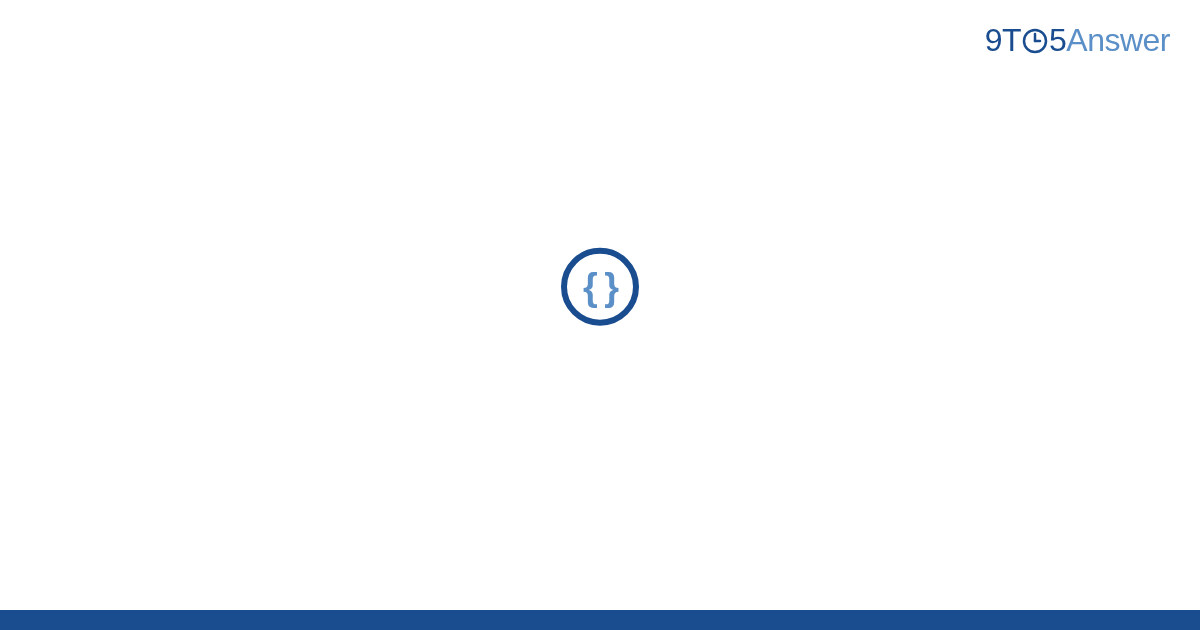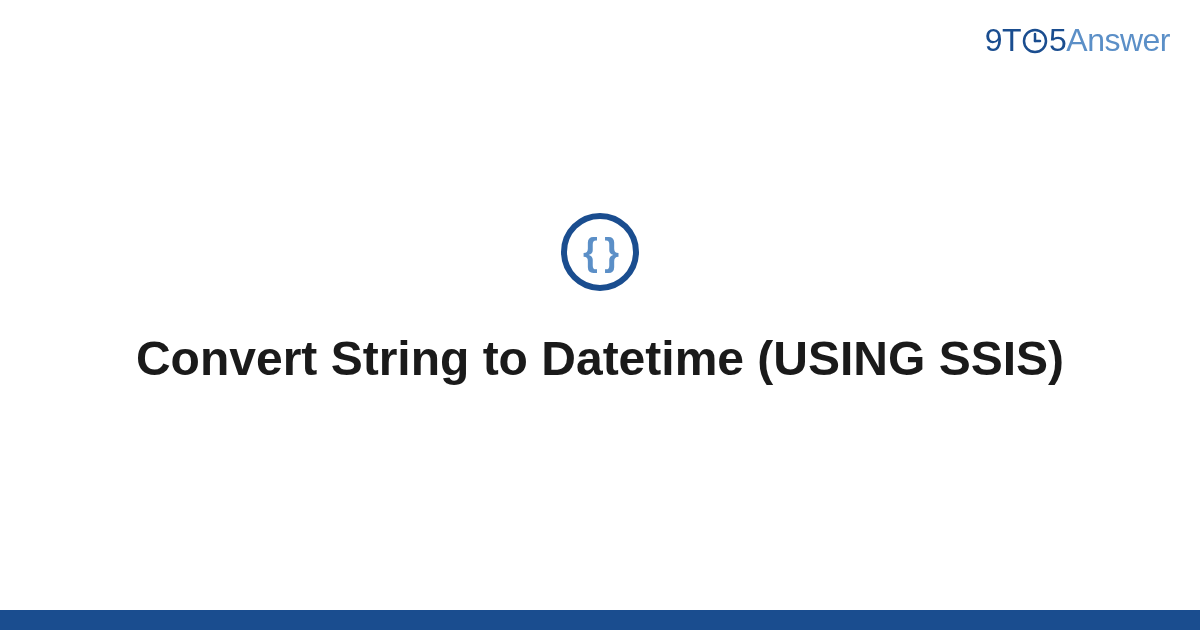--- a/index.html
+++ b/index.html
@@ -95,16 +95,15 @@
         <line x1="13" y1="13" x2="13" y2="6" stroke="#1a4d8f" stroke-width="2.5" stroke-linecap="round"></line>
         <line x1="13" y1="13" x2="18" y2="13" stroke="#1a4d8f" stroke-width="2.5" stroke-linecap="round"></line>
       </svg>
     </span><span class="logo-5">5</span><span class="logo-answer">Answer</span>
 </div>
 
 <div class="center-content">
   <div class="icon-circle">
     <span class="icon-braces">{ }</span>
   </div>
-  <h1 class="title">Convert String to Datetime (USING SSIS)</h1>
 </div>
 
 <div class="footer-bar"></div>
 
 </body></html>

